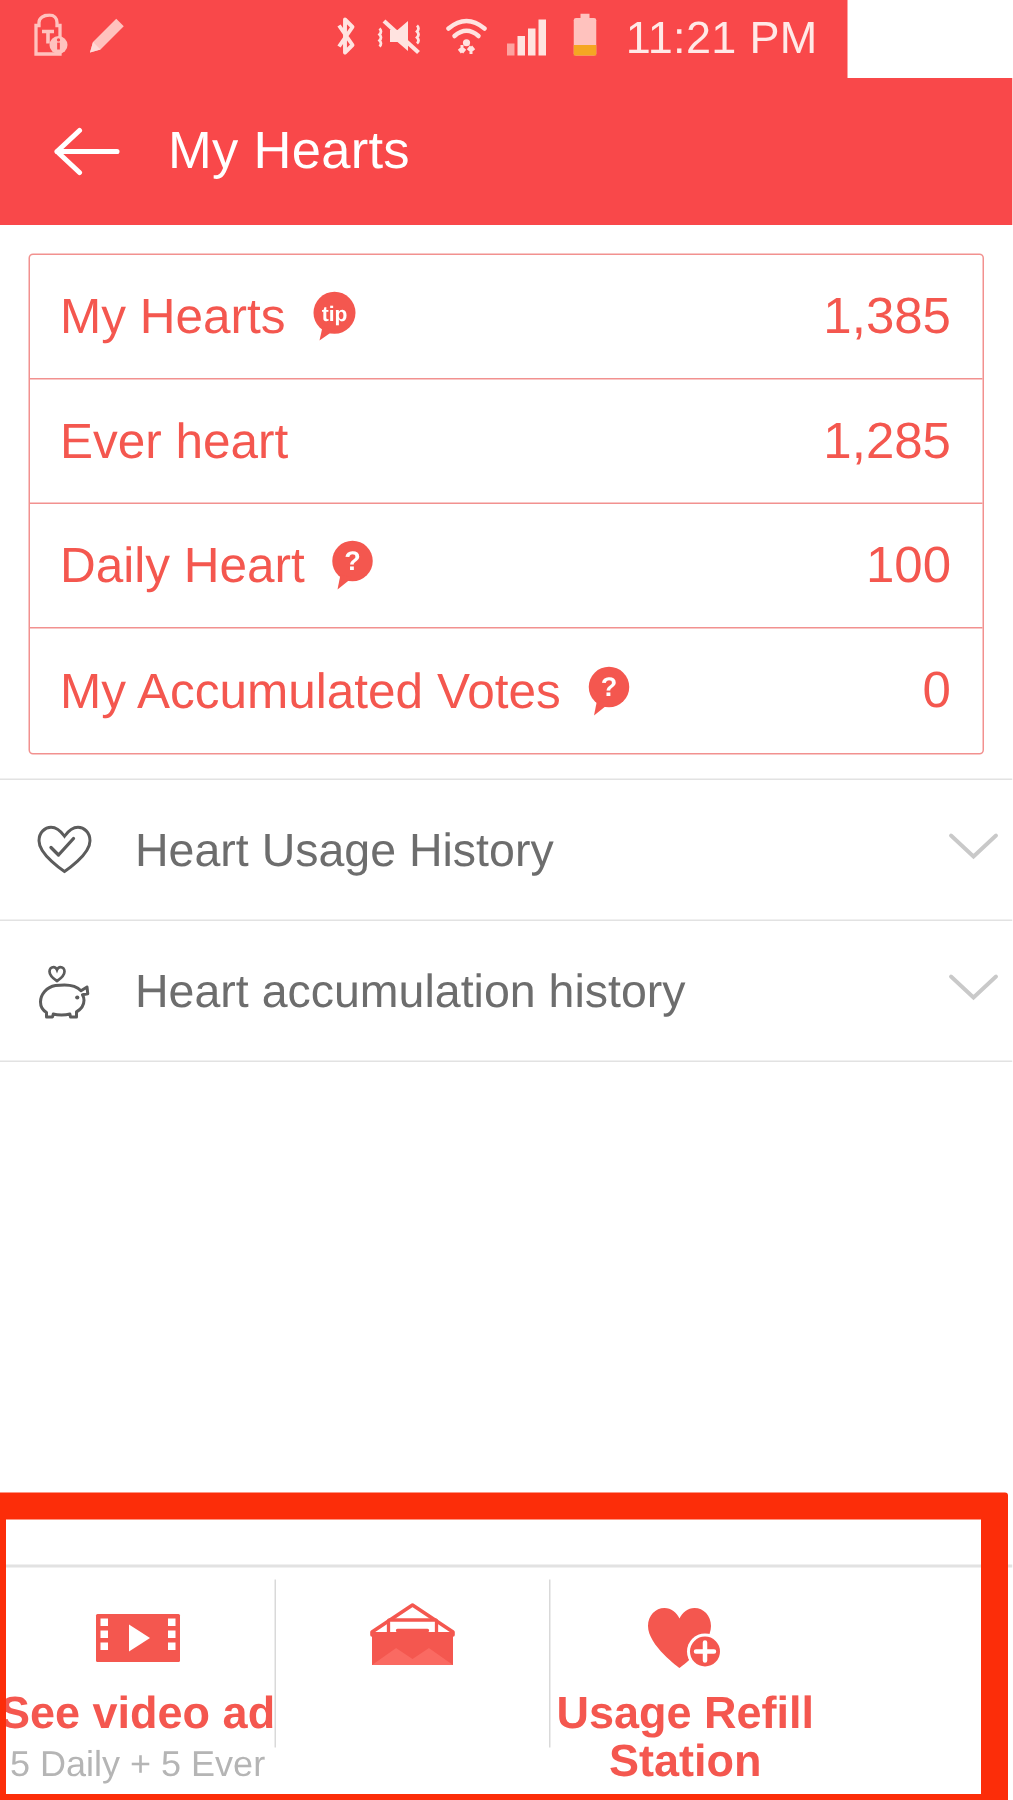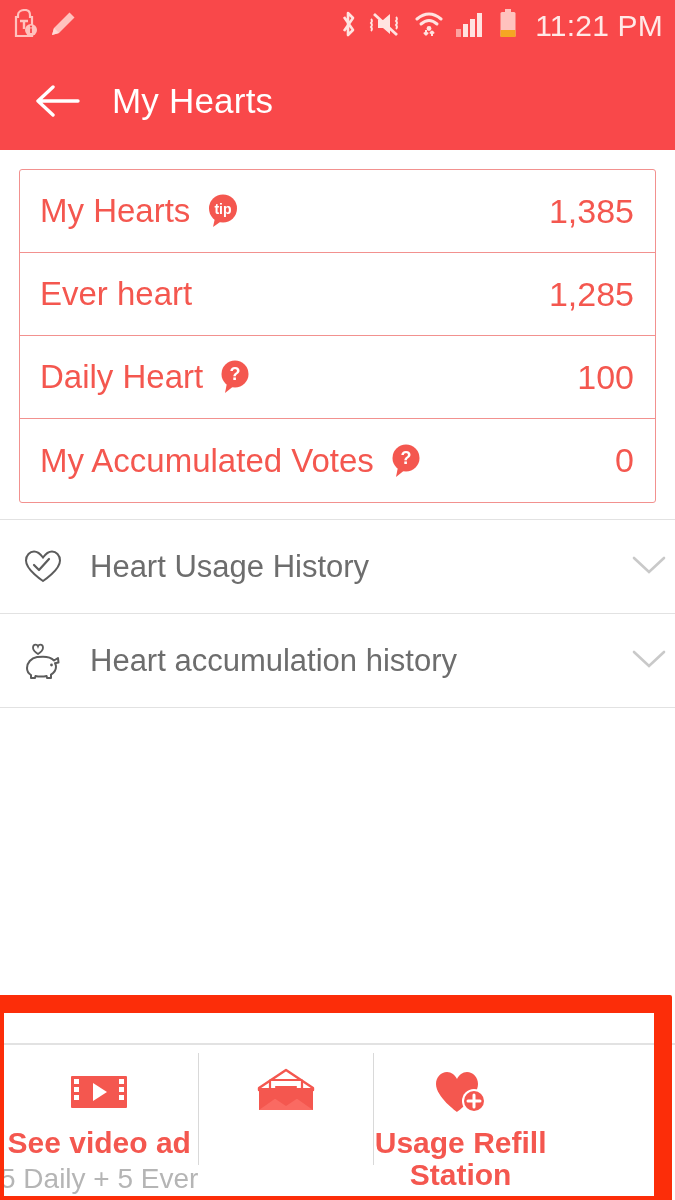--- a/index.html
+++ b/index.html
@@ -6,23 +6,23 @@
   html, body {
     width: 675px; height: 1200px;
     background: #ffffff;
     font-family: "Liberation Sans", sans-serif;
     overflow: hidden;
   }
   #app { position: relative; width: 675px; height: 1200px; background:#fff; }
 
   
   .statusbar {
-    position: absolute; top: 0; left: 0; width: 675px; height: 52px;
+    position: absolute; top: 0; left: 0; width: 565px; height: 52px;
     background: #f9484a; display: flex; align-items: center;
-    padding: 0 12px;
+    padding: 0 20px;
     text-align: center;
   }
   .sb-left { display: flex; align-items: center; gap: 12px; }
   .sb-right { display: flex; align-items: center; gap: 11px; margin-left: auto; }
   .sb-clock {
     color: #ffe9e7; font-size: 30px; letter-spacing: .2px;
     font-family: "Liberation Sans", sans-serif; margin-left: 6px;
   }
   .ico { display:block; }
 
@@ -94,21 +94,21 @@
     content: ""; position: absolute; left: 0; top: 8px; width: 1px; height: 112px;
     background: #d9d9d9;
   }
   .action-icon { height: 52px; display: flex; align-items: center; justify-content: center; }
   .action-title {
     margin-top: 9px; color: #f4574f; font-size: 30px; font-weight: bold;
     text-align: center; line-height: 1.06; white-space: nowrap;
   }
   .action-title.wrap { white-space: normal; }
   .action-sub {
-    margin-top: 4px; color: #b5b5b5; font-size: 28px; text-align: right; white-space: nowrap;
+    margin-top: 4px; color: #b5b5b5; font-size: 24px; text-align: right; white-space: nowrap;
   }
 
   
   .annotation {
     position: absolute; pointer-events: none;
     left: -14px; top: 995px; width: 686px; height: 219px;
     border: 18px solid #fc2d09;
     border-radius: 2px;
   }
 </style>

